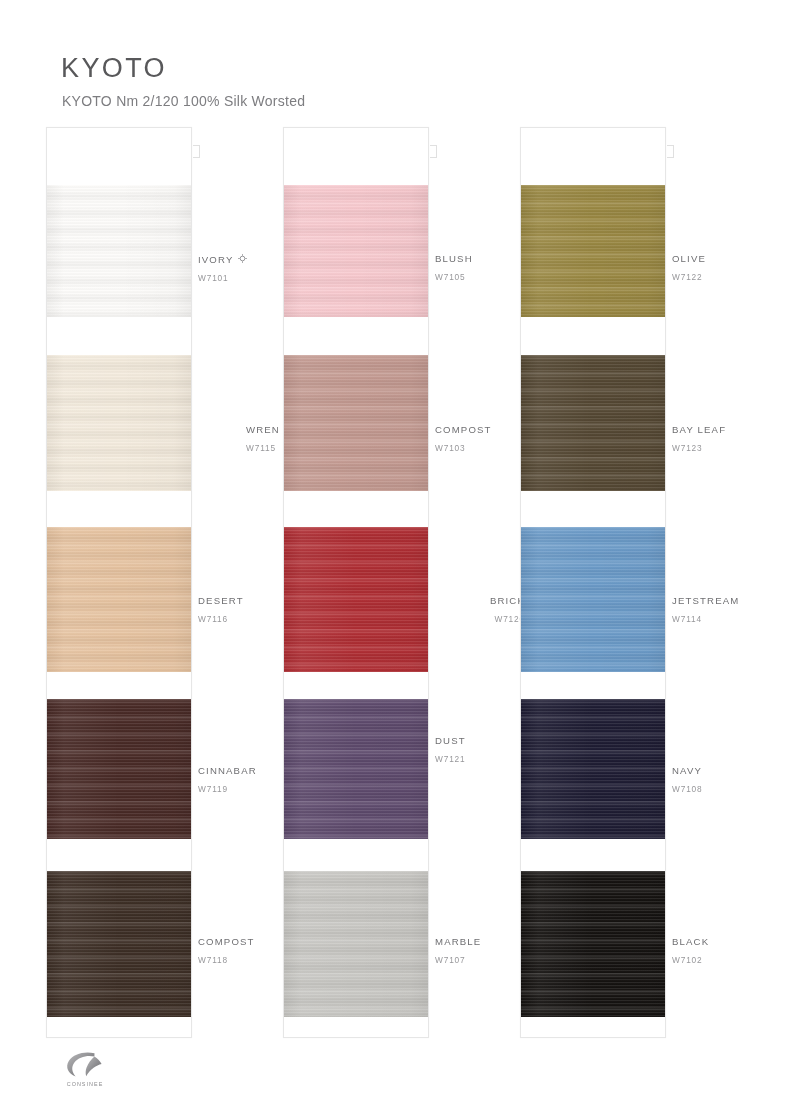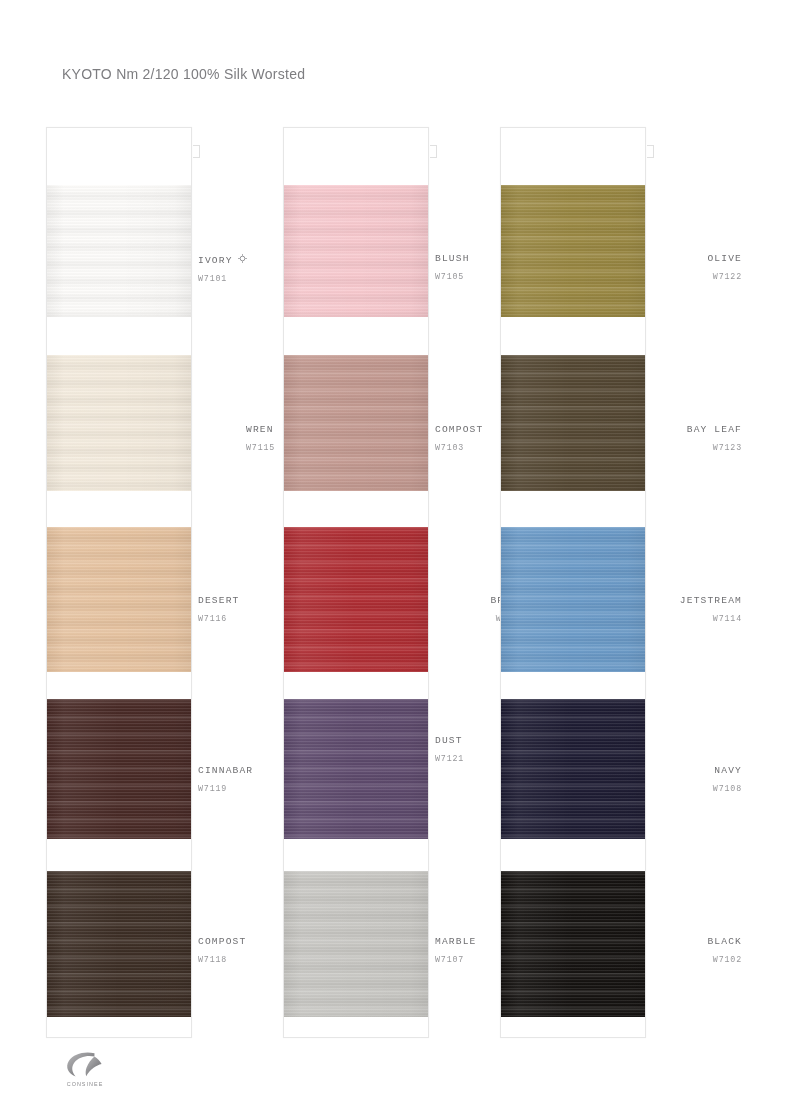--- a/index.html
+++ b/index.html
@@ -43,25 +43,24 @@
     left: 0;
     top: 127px;
     width: 790px;
     height: 915px;
   }
   .column {
     position: absolute;
     top: 0;
     width: 208px;
     height: 915px;
-    font-family: Liberation Mono, monospace;
   }
   .col-0 { left: 46px; }
   .col-1 { left: 283px; }
-  .col-2 { left: 500px; text-align: right; }
+  .col-2 { left: 520px; }
 
   
   .card {
     position: absolute;
     left: 0;
     top: 0;
     width: 146px;
     height: 911px;
     background: #ffffff;
     border: 1px solid #e6e6e6;
@@ -193,20 +192,21 @@
     display: inline-block;
     margin-right: 3px;
     position: relative;
     top: 0px;
   }
 </style>
 </head>
 <body>
 
 <div class="header">
+  <h1 class="title">KYOTO</h1>
   <div class="subtitle">KYOTO Nm 2/120 100% Silk Worsted</div>
 </div>
 
 <div class="board" id="board">
     <div class="column col-0">
       <div class="card"></div>
       <div class="card-notch"></div>
       <div class="swatch" style="top: 58px; height: 132px;">
         <div class="swatch-fill" style="background: rgb(253, 252, 250);"></div>
       </div>

